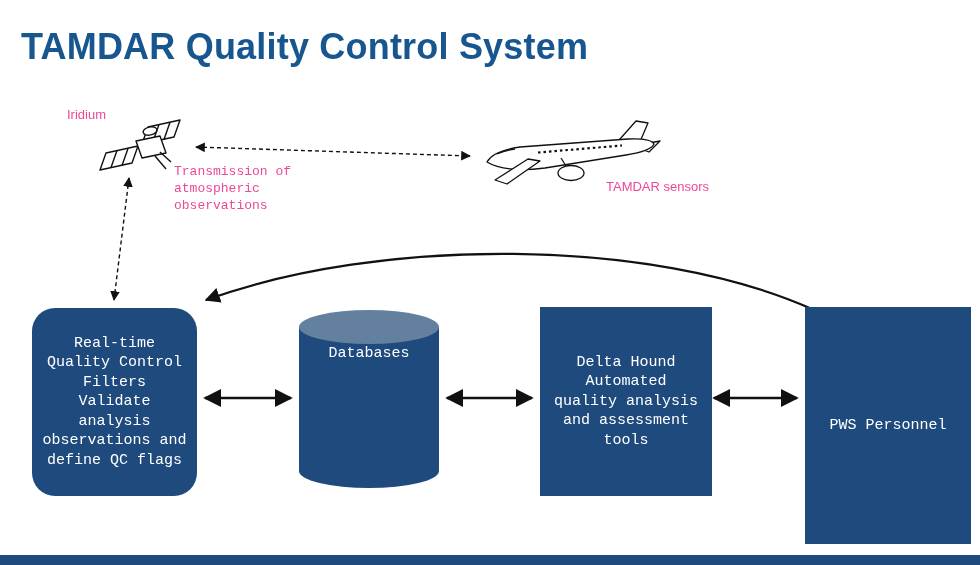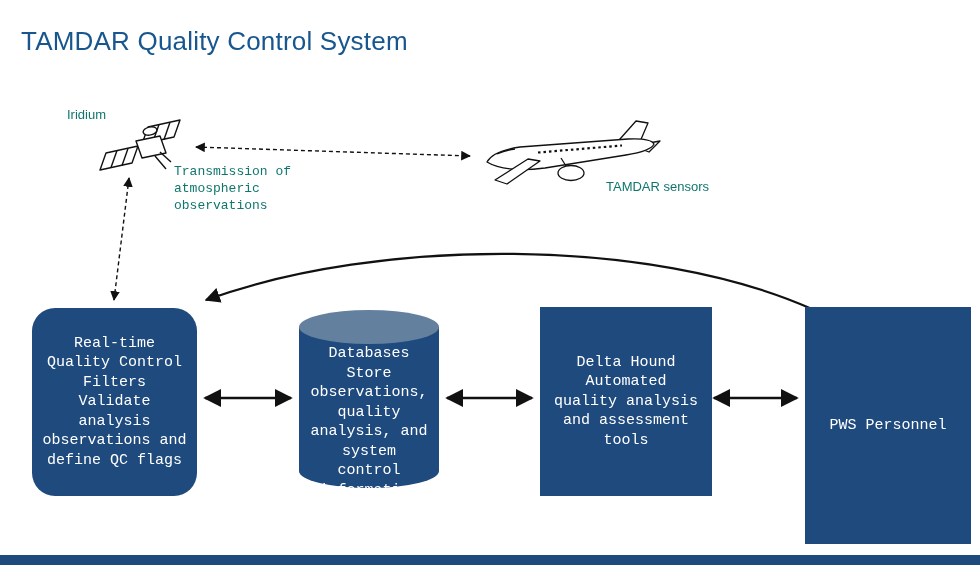--- a/index.html
+++ b/index.html
@@ -6,26 +6,26 @@
   html,body { background:#ffffff; }
   body {
     position:relative;
     width:980px; height:565px;
     overflow:hidden;
     font-family:"Liberation Sans", sans-serif;
     color:#111;
   }
   .page-title {
     position:absolute; left:21px; top:26px;
-    font-size:26px; font-weight:normal; color:#17568F;
+    font-size:36px; font-weight:bold; color:#17568F;
     letter-spacing:0.2px;
   }
   .label {
     position:absolute;
-    font-size:13px; line-height:1.3; color:#0f766e;
+    font-size:13px; line-height:1.3; color:#ec4899;
   }
   .pre { white-space:pre-line; }
   .overlay {
     position:absolute; left:0; top:0; width:980px; height:565px;
     z-index:1; pointer-events:none;
   }
   .node {
     position:absolute; z-index:2;
     display:flex; align-items:center; justify-content:center;
     text-align:center; color:#ffffff;
@@ -109,21 +109,20 @@
     <span class="node-title">Real-time Quality Control Filters</span>
     <span class="node-desc">Validate analysis observations and define QC flags</span>
   </div>
 </div>
 
 <div class="node cylinder" style="left:299px; top:310px; width:140px; height:178px; align-items:flex-start;">
   <div class="cyl-top"></div>
   <div class="cyl-body"></div>
   <div class="cyl-text">
     <span class="node-title">Databases</span>
-    <span class="node-desc">Store observations, quality analysis, and system control information</span>
   </div>
 </div>
 
 <div class="node box" style="left:540px; top:307px; width:172px; height:189px;">
   <div>
     <span class="node-title">Delta Hound</span>
     <span class="node-desc">Automated quality analysis and assessment tools</span>
   </div>
 </div>
 

